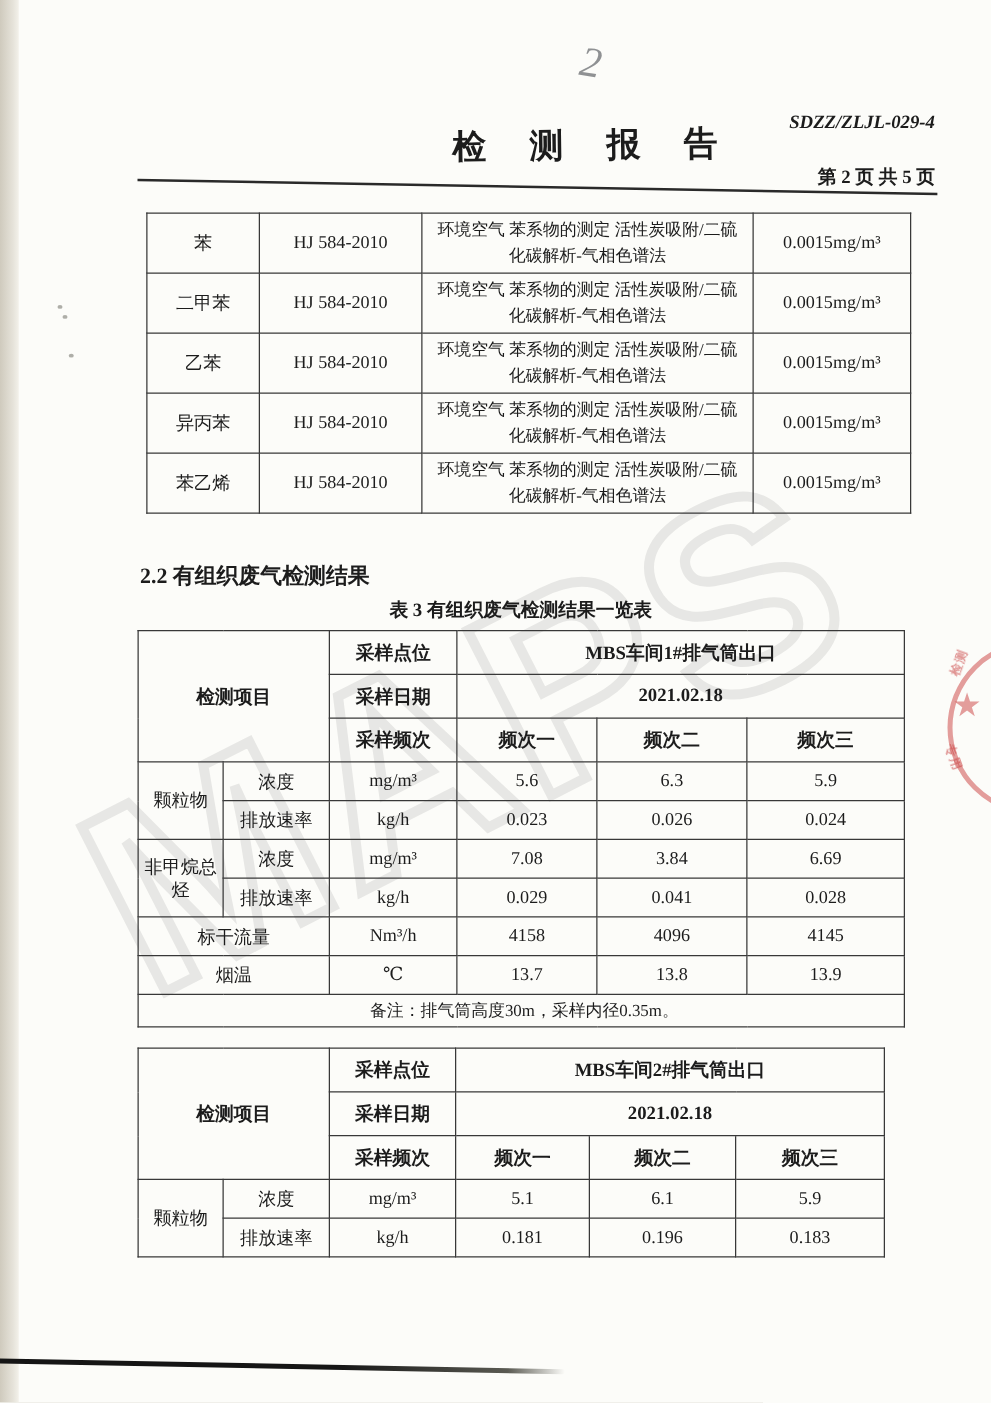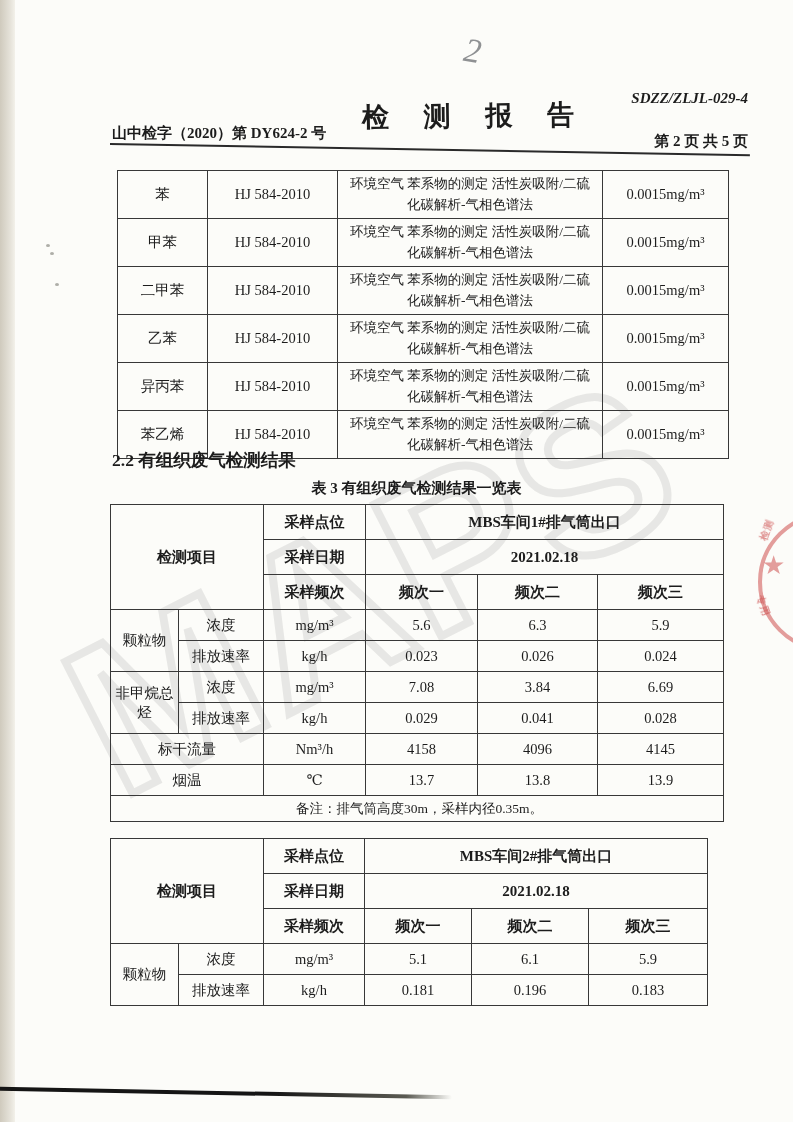--- a/index.html
+++ b/index.html
@@ -84,40 +84,33 @@
   <svg class="watermark" viewBox="0 0 720 460">
     <text x="360" y="290" text-anchor="middle" font-family="Liberation Sans, DejaVu Sans, sans-serif" font-size="215" font-weight="bold" letter-spacing="6" fill="none" stroke="#d7d7d5" stroke-width="8" transform="rotate(-27 360 230)">MAPS</text>
   </svg>
 
   <div class="content">
 
 
     <div class="handwritten">2</div>
     <div class="form-code">SDZZ/ZLJL-029-4</div>
     <div class="doc-title">检 测 报 告</div>
-    <div class="report-no">山中检字（2020）第 DY624-2 号</div>
     <div class="header-rule"></div>
     <div class="page-info">第 2 页  共 5 页</div>
 
     <table class="analytes">
       <colgroup>
           <col style="width:90px">
           <col style="width:130px">
           <col style="width:265px">
           <col style="width:126px">
         </colgroup>
       <tbody>
         <tr>
           <td>苯</td>
-          <td>HJ 584-2010</td>
-          <td class="method">环境空气 苯系物的测定 活性炭吸附/二硫化碳解析-气相色谱法</td>
-          <td>0.0015mg/m³</td>
-        </tr>
-        <tr>
-          <td>甲苯</td>
           <td>HJ 584-2010</td>
           <td class="method">环境空气 苯系物的测定 活性炭吸附/二硫化碳解析-气相色谱法</td>
           <td>0.0015mg/m³</td>
         </tr>
         <tr>
           <td>二甲苯</td>
           <td>HJ 584-2010</td>
           <td class="method">环境空气 苯系物的测定 活性炭吸附/二硫化碳解析-气相色谱法</td>
           <td>0.0015mg/m³</td>
         </tr>

